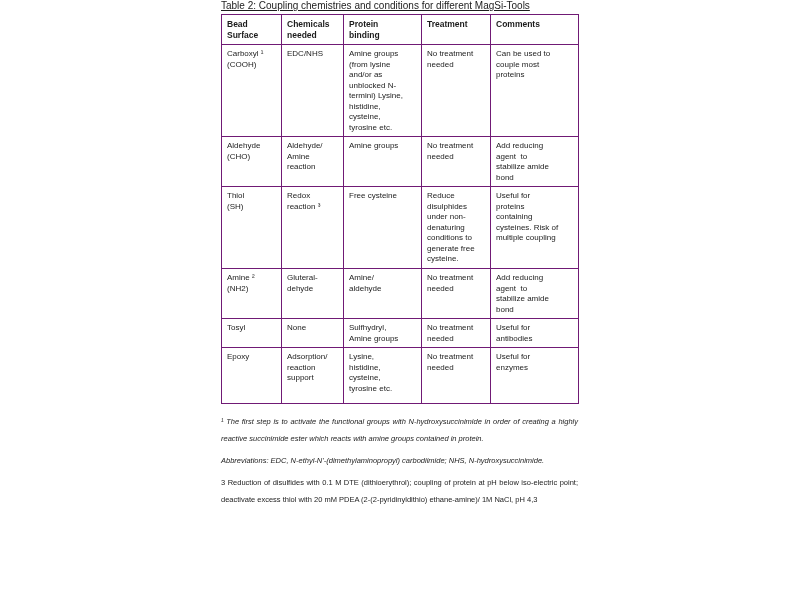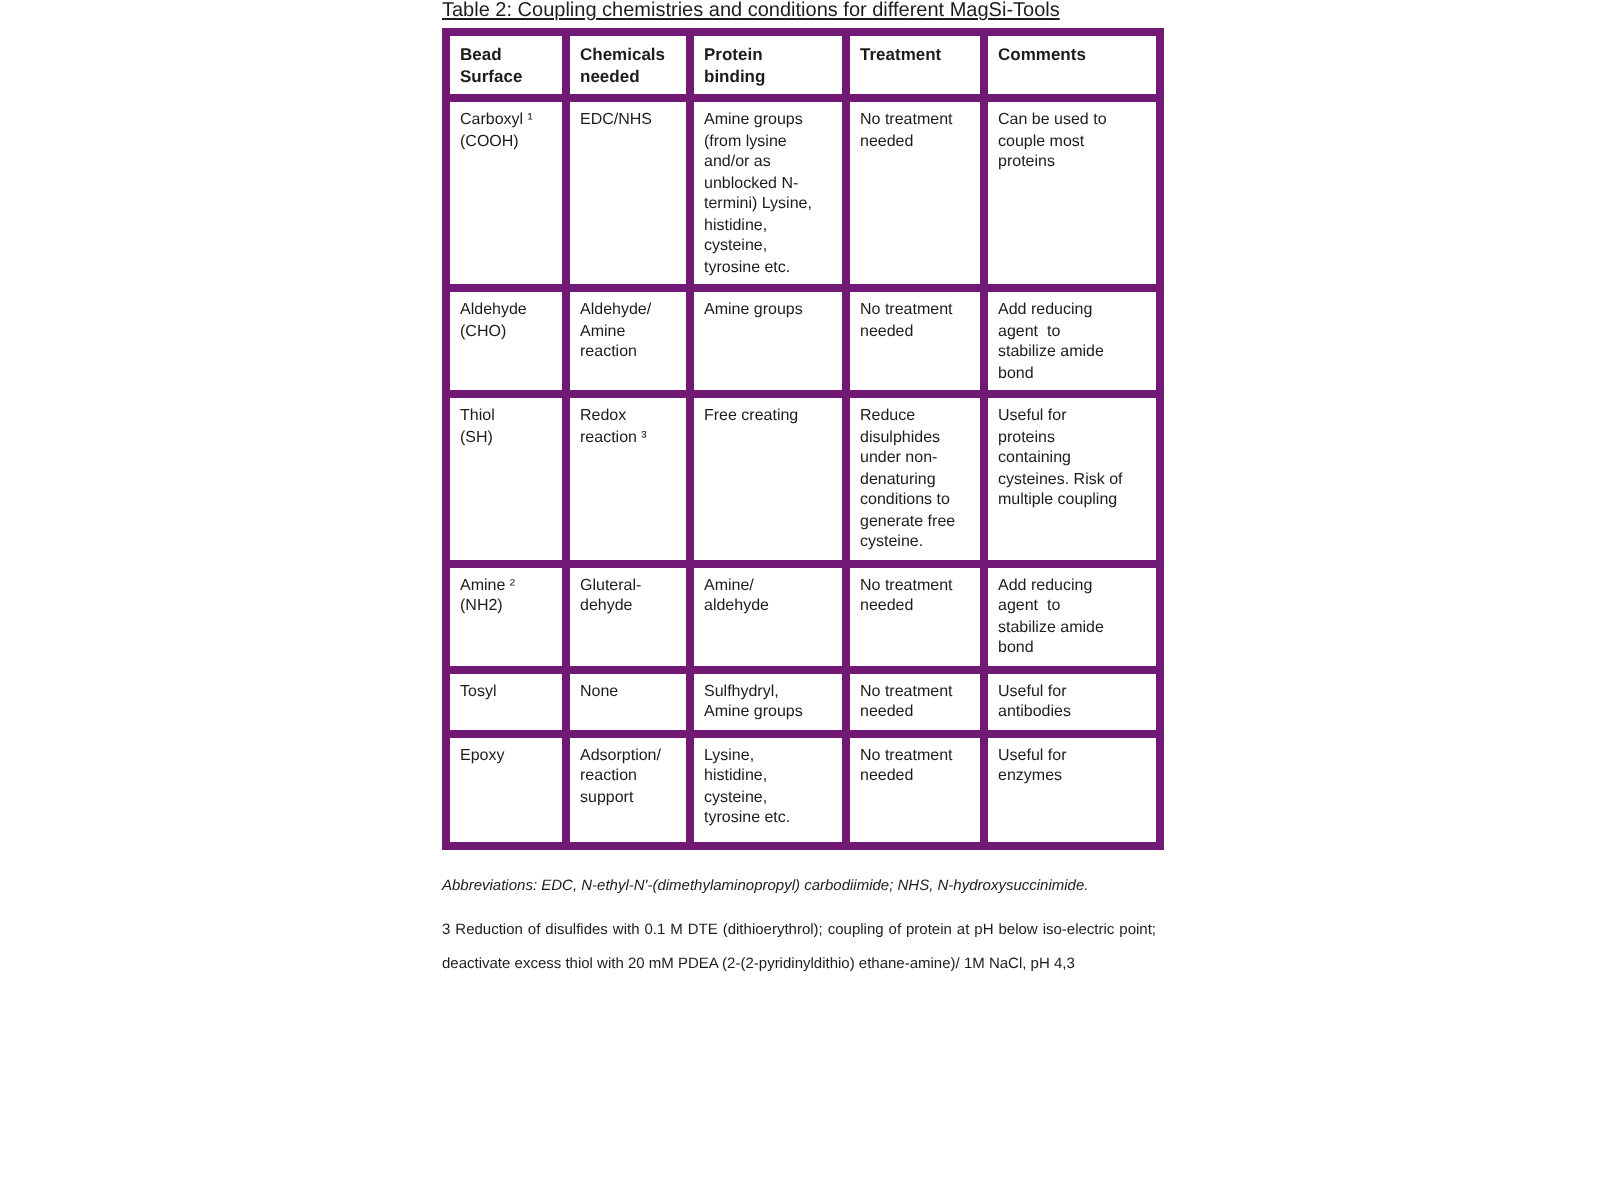--- a/index.html
+++ b/index.html
@@ -22,21 +22,21 @@
     text-decoration: underline;
     white-space: nowrap;
     margin: 0 0 2px 0;
   }
   table.main {
     border-collapse: collapse;
     table-layout: fixed;
     width: 357px;
   }
   table.main th, table.main td {
-    border: 4px solid #701a75;
+    border: 1px solid #701a75;
     vertical-align: top;
     text-align: left;
     padding: 4px 3px 3px 5px;
     font-size: 8px;
     line-height: 10.5px;
     white-space: pre-wrap;
     overflow: hidden;
   }
   table.main th {
     font-weight: bold;
@@ -121,21 +121,21 @@
         <td>Add reducing
 agent  to
 stabilize amide
 bond</td>
       </tr>
       <tr class="r3">
         <td>Thiol
 (SH)</td>
         <td>Redox
 reaction ³</td>
-        <td>Free creating</td>
+        <td>Free cysteine</td>
         <td>Reduce
 disulphides
 under non-
 denaturing
 conditions to
 generate free
 cysteine.</td>
         <td>Useful for
 proteins
 containing
@@ -177,17 +177,18 @@
 tyrosine etc.</td>
         <td>No treatment
 needed</td>
         <td>Useful for
 enzymes</td>
       </tr>
     </tbody>
   </table>
 
   <div class="footnotes">
+    <p class="fn italic">¹ The first step is to activate the functional groups with N-hydroxysuccinimide in order of creating a highly reactive succinimide ester which reacts with amine groups contained in protein.</p>
     <p class="fn italic">Abbreviations: EDC, N-ethyl-N'-(dimethylaminopropyl) carbodiimide; NHS, N-hydroxysuccinimide.</p>
     <p class="fn">3 Reduction of disulfides with 0.1 M DTE (dithioerythrol); coupling of protein at pH below iso-electric point; deactivate excess thiol with 20 mM PDEA (2-(2-pyridinyldithio) ethane-amine)/ 1M NaCl, pH 4,3</p>
   </div>
 
 </div>
 
 </body></html>

